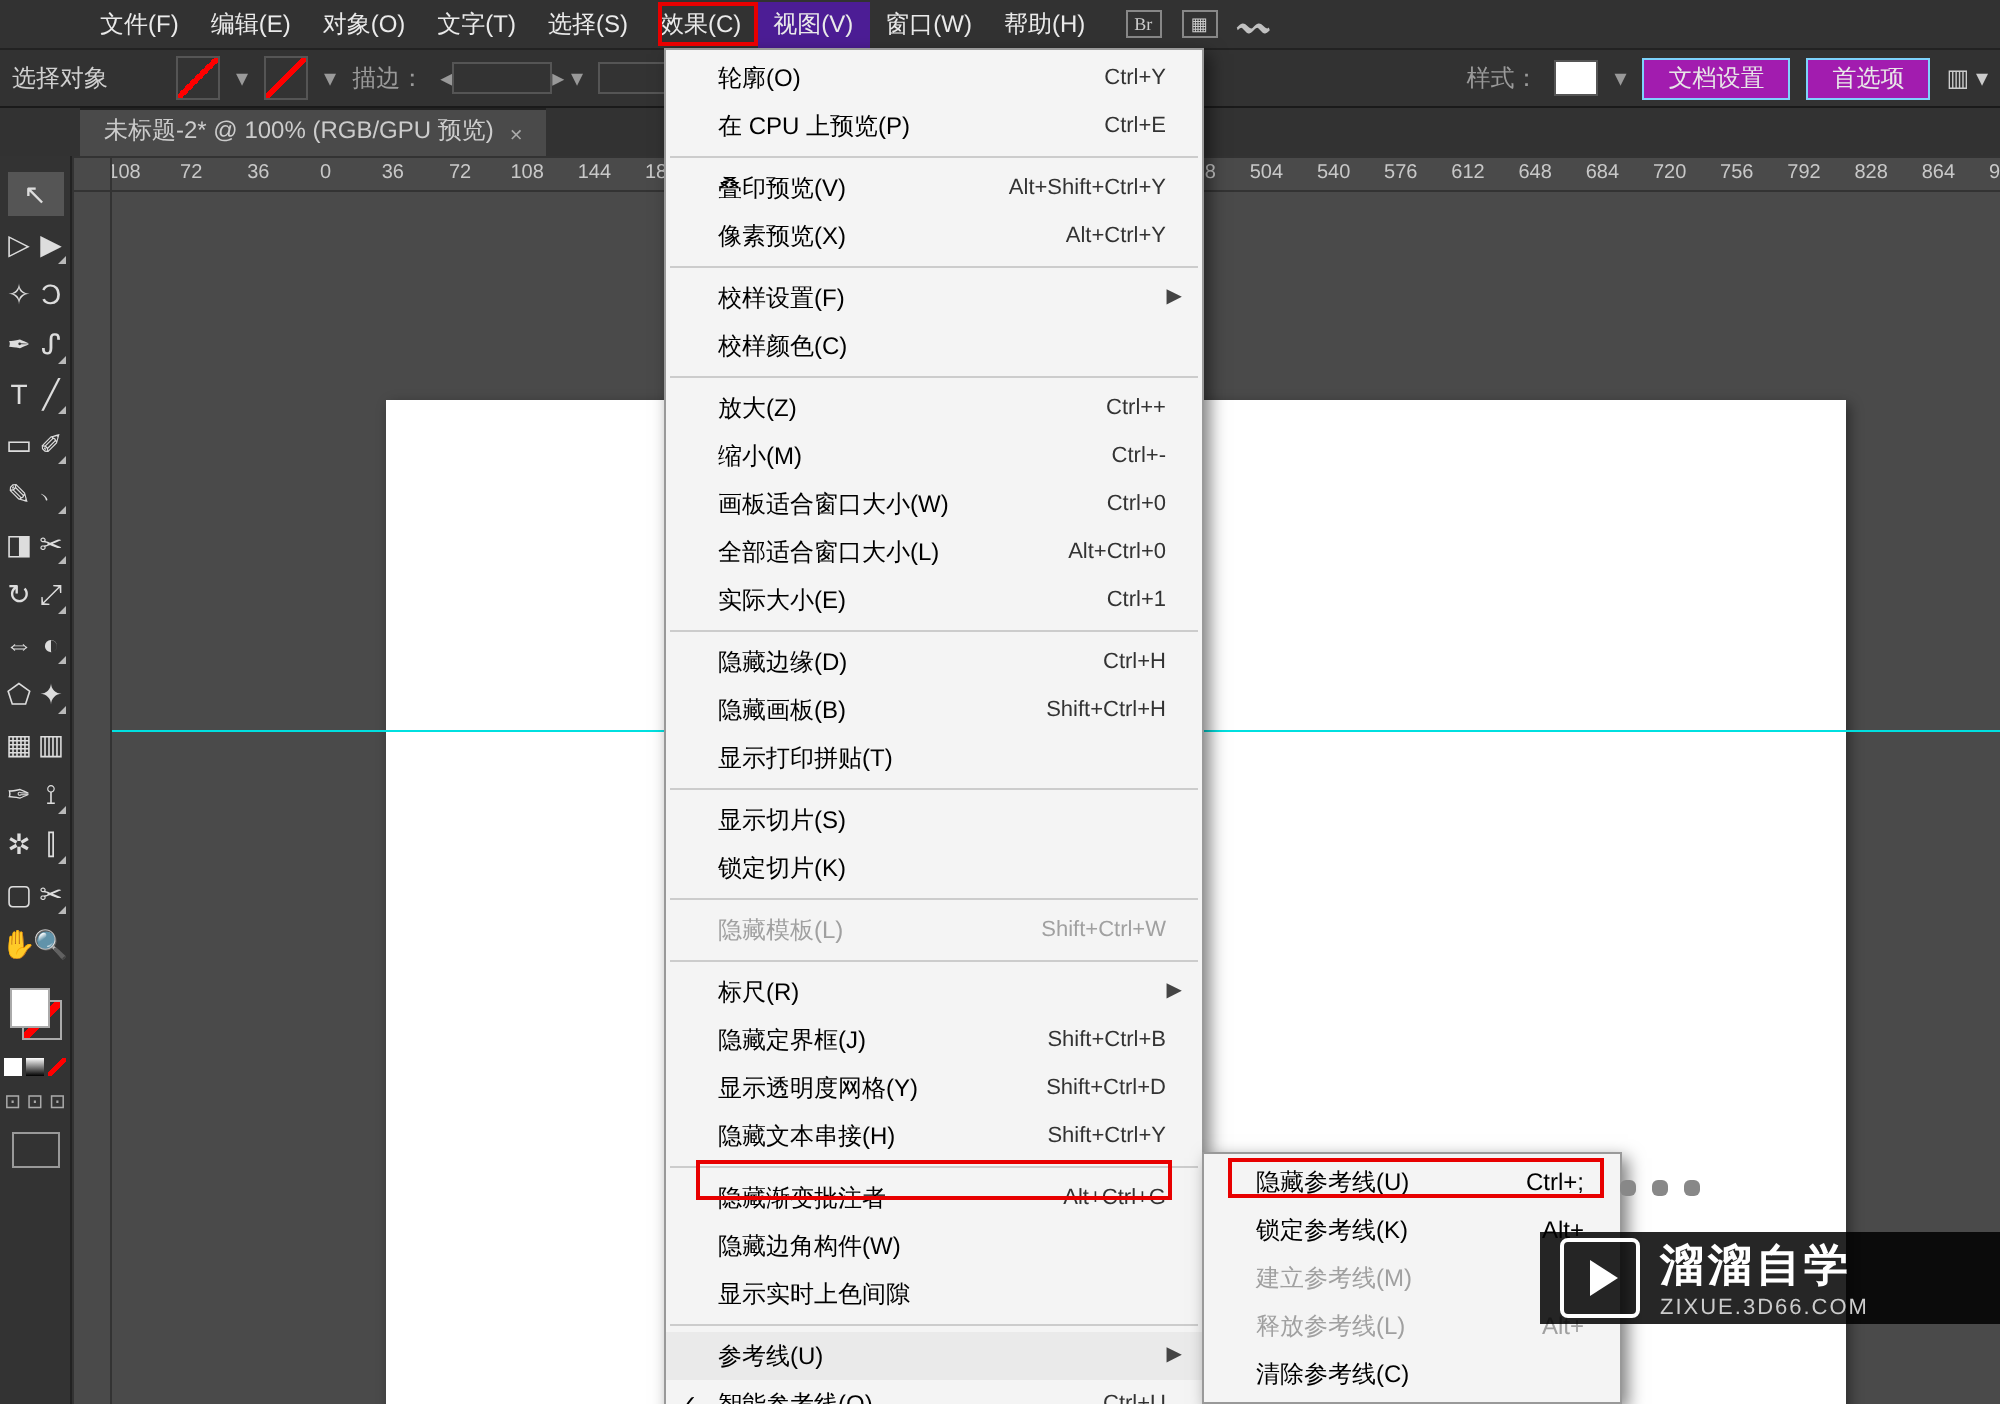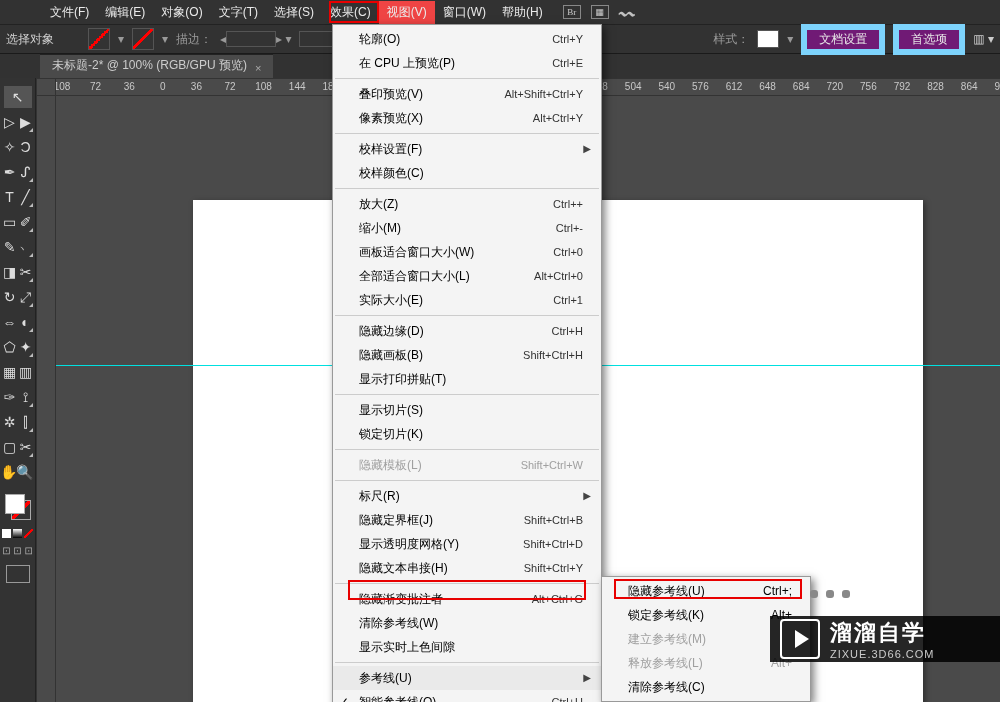--- a/index.html
+++ b/index.html
@@ -1,31 +1,31 @@
 <!DOCTYPE html>
 <html><head>
 <meta charset="utf-8">
 <style>
   * { margin: 0; padding: 0; box-sizing: border-box; font-family: "Microsoft YaHei", "SimSun", sans-serif; }
   body { width: 1000px; height: 702px; background: #4a4a4a; overflow: hidden; position: relative; }
   
   .menubar { height: 24px; background: #323232; display: flex; align-items: center; padding-left: 20px; gap: 0; color: #eaeaea; font-size: 12px; }
   .menubar .spacer { width: 22px; }
   .menu-item { padding: 3px 8px; cursor: default; }
-  .menu-item.active { background: #ef4444; }
+  .menu-item.active { background: #4c1d95; }
   .menubar-right { margin-left: 12px; display: flex; gap: 10px; align-items: center; color:#c0c0c0; }
   .icon-box { width: 18px; height: 14px; border: 1px solid #888; display:flex; align-items:center; justify-content:center; font-size:9px; color:#ccc;font-family:Liberation Serif, serif;}
   
   .optionbar { height: 30px; background: #323232; display: flex; align-items: center; padding: 0 6px; color: #d0d0d0; font-size: 12px; gap: 8px; border-top:1px solid #222; border-bottom:1px solid #1a1a1a;}
   .fill-none { width: 22px; height: 22px; background: #333; position: relative; border:1px solid #555;}
   .fill-none::after { content:""; position:absolute; top:0; left:0; width:100%; height:100%; background: linear-gradient(to top left, transparent 45%, #f00 45%, #f00 55%, transparent 55%); }
   .option-label { color:#9a9a9a; }
   .dropdown-small { display:flex; align-items:center; gap:2px; color:#9a9a9a;}
   .rect-swatch { width:50px; height:16px; background:#333; border:1px solid #555; }
-  .btn { padding: 1px 12px; border:6px solid #7dd3fc; background:#701a75; color:#e8e8e8; font-size:12px; }
+  .btn { padding: 1px 12px; border:1px solid #7dd3fc; background:#a21caf; color:#e8e8e8; font-size:12px; }
   .white-swatch { width:22px; height:18px; background:#fff; border:1px solid #555;}
   
   .tabbar { height: 24px; background: #323232; display: flex; align-items: stretch; padding-left: 40px; font-size:12px; color:#ccc;}
   .doc-tab { padding: 4px 12px; background:#4a4a4a; border-top:1px solid #222; display:flex; align-items:flex-end; gap:8px;}
   .doc-tab .close { color:#aaa; font-size:11px;}
   
   .work { position: absolute; top: 78px; left: 36px; right: 0; bottom: 0; background: #4a4a4a; }
   .ruler-h { position:absolute; top:0; left:20px; right:0; height:18px; background:#4a4a4a; color:#c8c8c8; font-size:10px; display:flex; border-bottom:1px solid #333; border-top:1px solid #333; overflow:hidden;}
   .ruler-h .tick { position:absolute; top:2px; transform:translateX(-50%); }
   .ruler-v { position:absolute; top:18px; left:0; width:20px; bottom:0; background:#4a4a4a; border-right:1px solid #333; border-left:1px solid #333;}
@@ -348,21 +348,21 @@
     <div class="row">
       <span>隐藏文本串接(H)</span>
       <span class="sc">Shift+Ctrl+Y</span>
     </div>
     <div class="sep"></div>
     <div class="row">
       <span>隐藏渐变批注者</span>
       <span class="sc">Alt+Ctrl+G</span>
     </div>
     <div class="row">
-      <span>清除参考线(W)</span>
+      <span>隐藏边角构件(W)</span>
     </div>
     <div class="row">
       <span>显示实时上色间隙</span>
     </div>
     <div class="sep"></div>
     <div class="row sub hover">
       <span>参考线(U)</span>
     </div>
     <div class="row">
       <span class="chk">✓</span>

